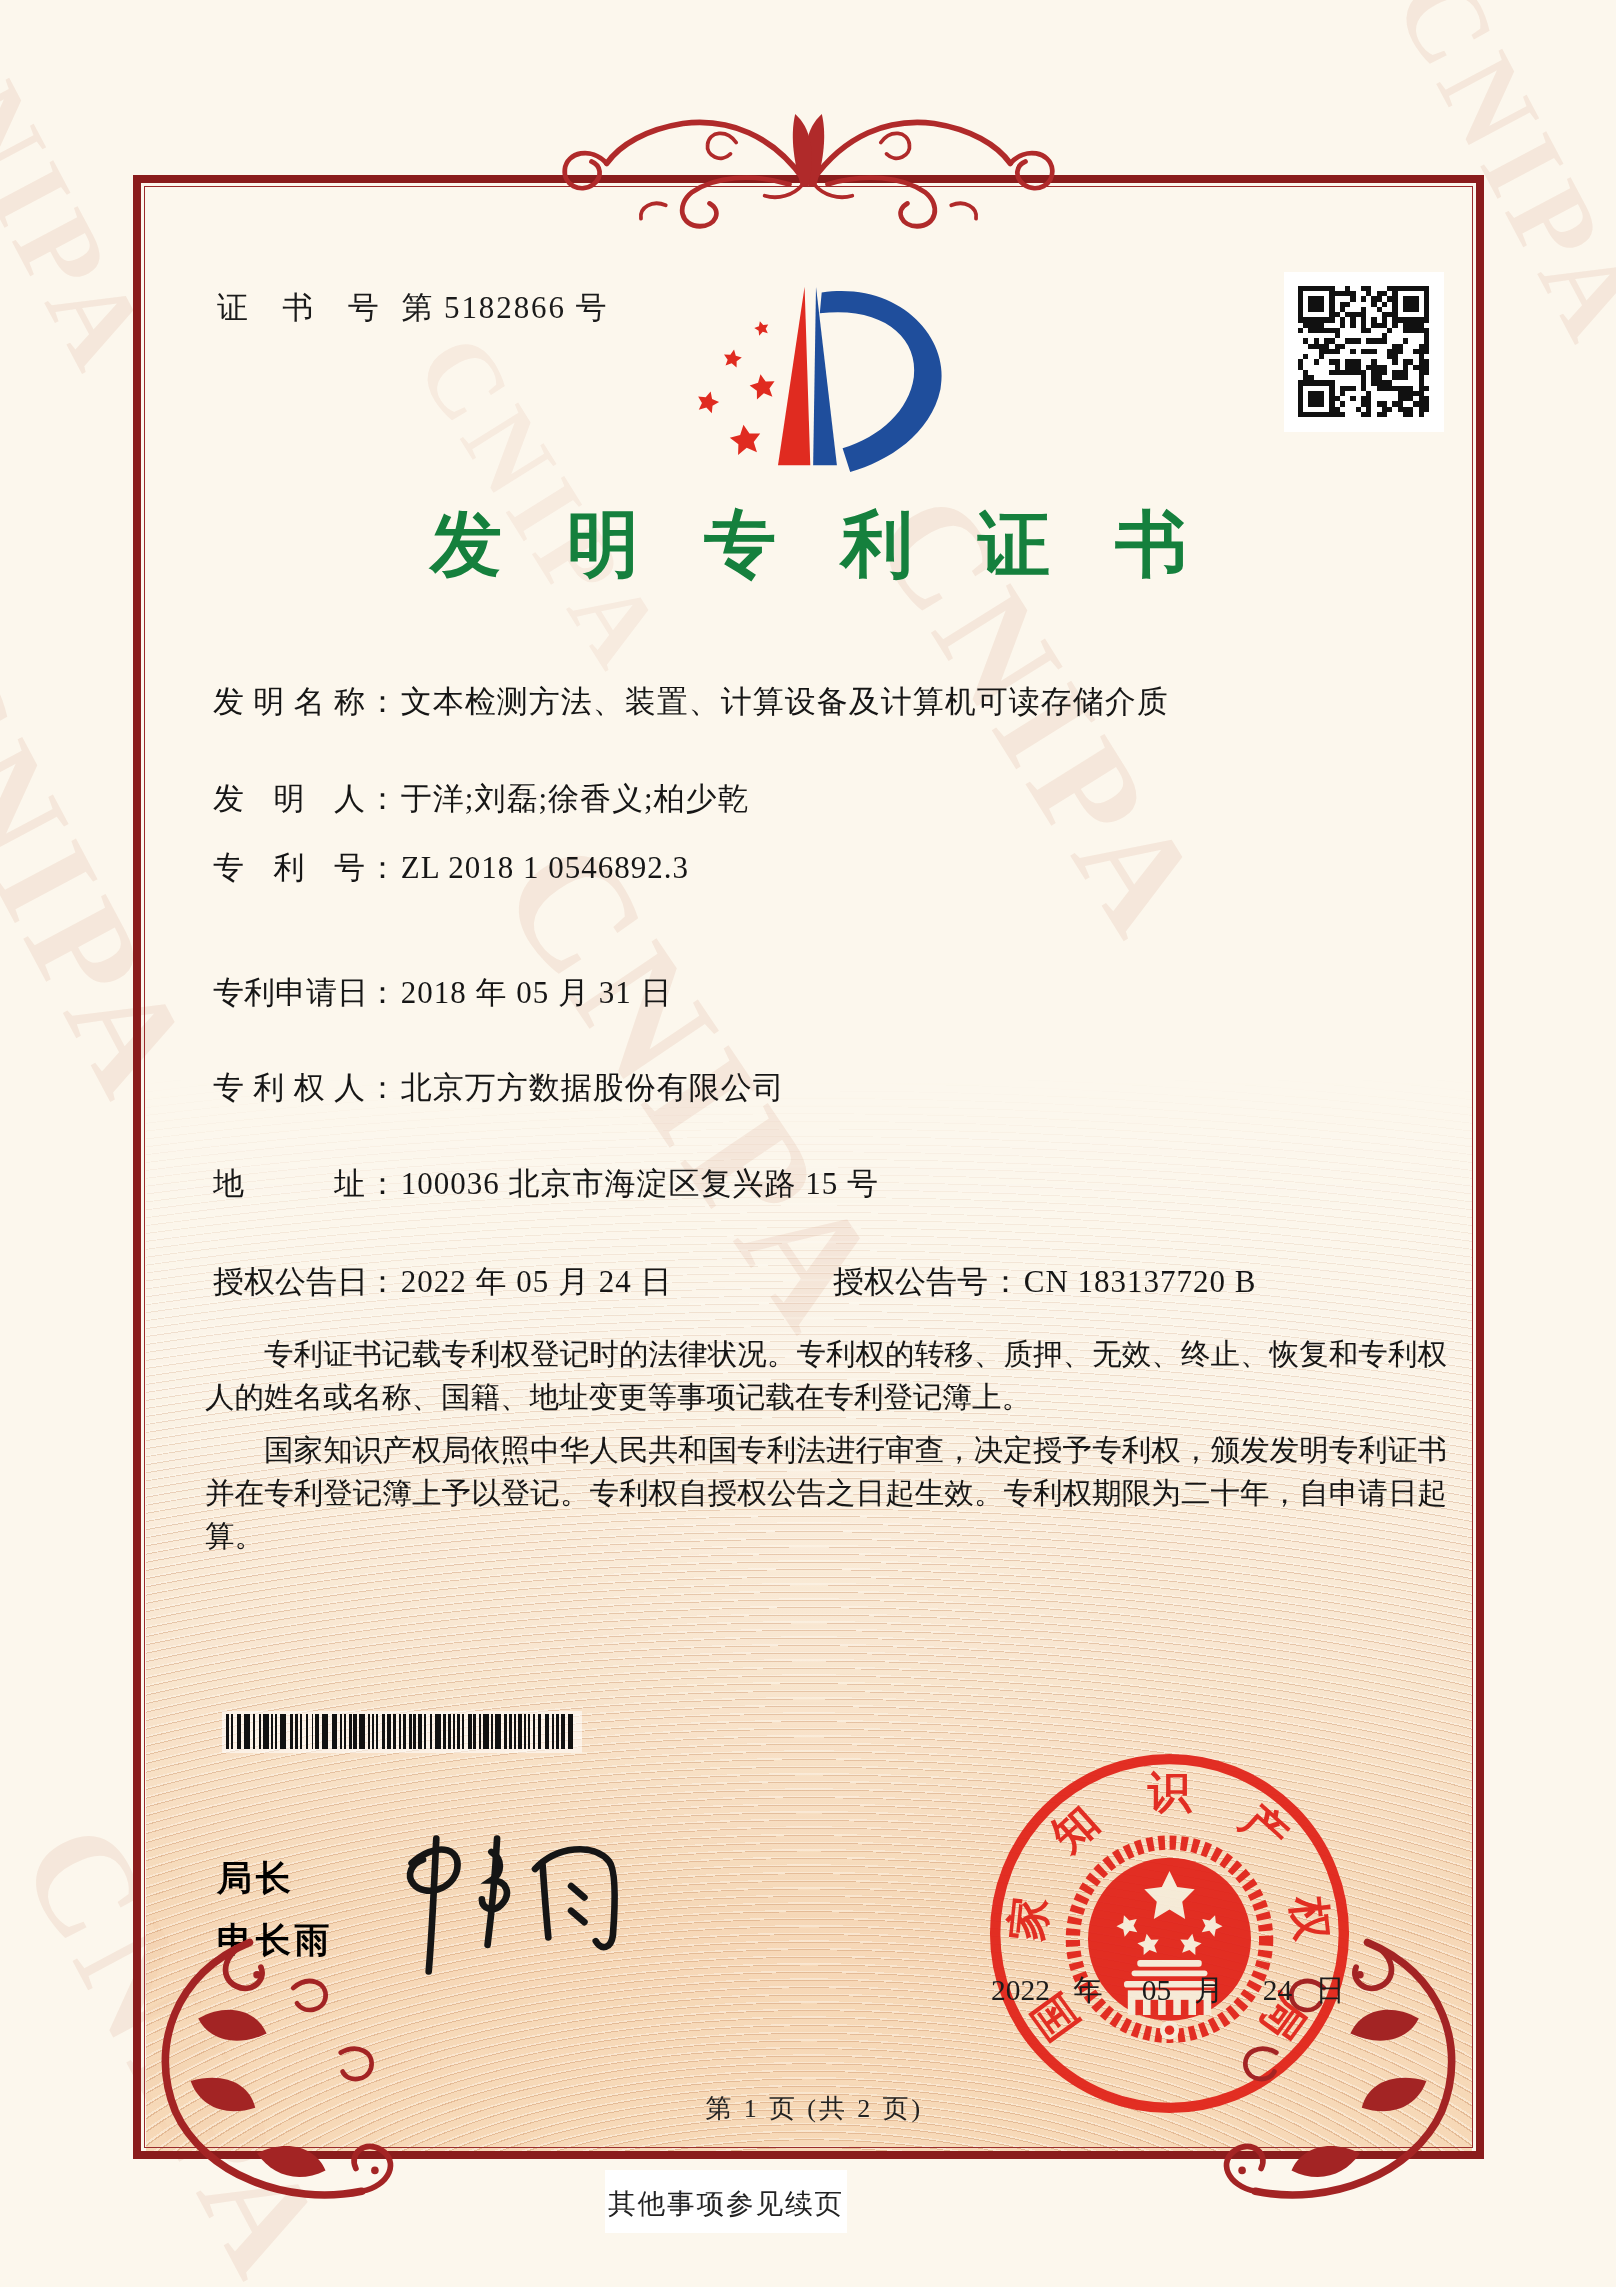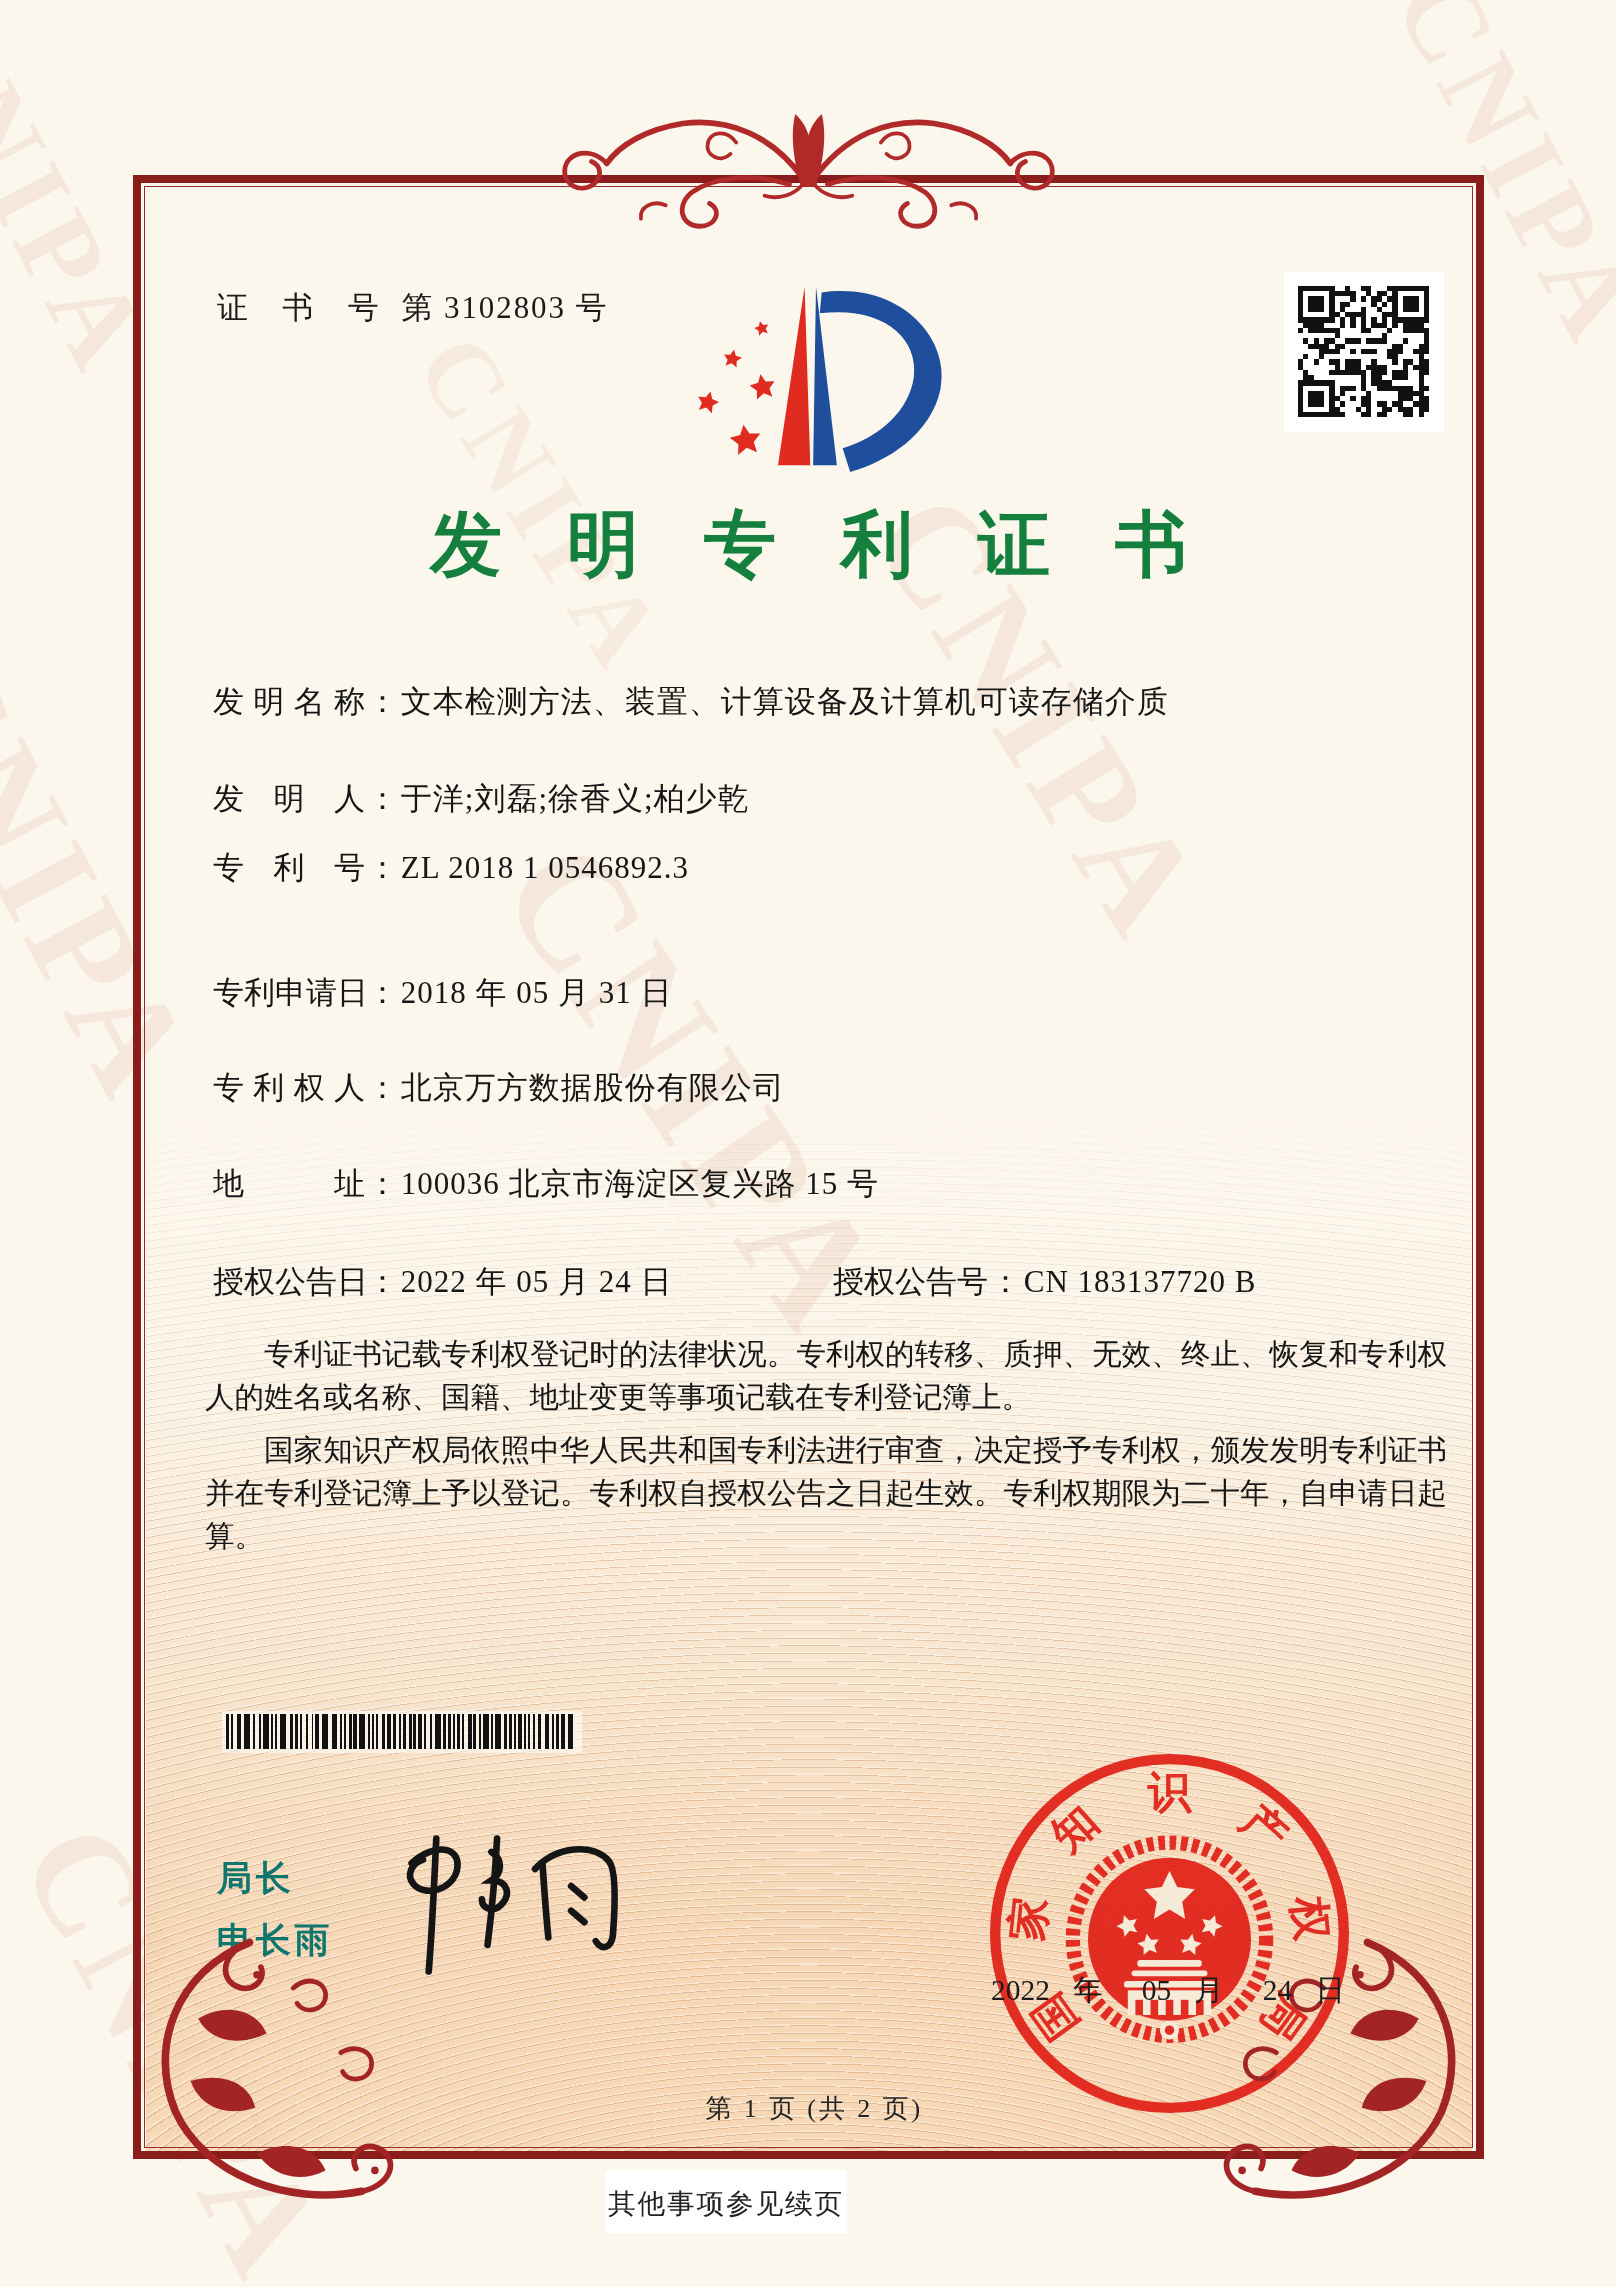--- a/index.html
+++ b/index.html
@@ -50,21 +50,21 @@
   .paras p{margin:0;text-indent:2em;}
   .paras p + p{margin-top:9.5px;}
 
   .qrbox{position:absolute;left:1284px;top:272px;width:160px;height:160px;background:#fff;z-index:4;}
   .qrbox svg{position:absolute;left:14.3px;top:14.3px;}
 
   .barcode{position:absolute;left:222px;top:1711px;width:360px;height:42px;z-index:4;
     background:rgba(255,255,255,.55);}
 
   .signer{position:absolute;left:217px;z-index:4;font-family:Liberation Mono, monospace;
-    font-size:35px;font-weight:600;color:#0f766e;letter-spacing:3.8px;}
+    font-size:35px;font-weight:600;color:#000000;letter-spacing:3.8px;}
 
   .sealwrap{position:absolute;left:980px;top:1744px;width:379px;height:379px;z-index:5;opacity:.95;}
   .sealChar{font:bold 46px "Liberation Serif",serif;fill:#e1251b;}
   .sealdate{position:absolute;left:991px;top:1971px;width:354px;z-index:6;font-size:29.5px;color:#1c1c1c;
     text-align:justify;text-align-last:justify;}
 
   .footer{position:absolute;left:533px;top:2091px;width:390px;text-align:right;z-index:4;
     font-size:26px;color:#222;letter-spacing:2.9px;}
 
   .contnote{position:absolute;left:605px;top:2170px;width:242px;height:63px;background:#fff;z-index:4;
@@ -137,21 +137,21 @@
     <g fill="#a32424">
       <path d="M96,92 C128,74 158,84 168,108 C138,122 108,116 96,92 Z"></path>
       <path d="M88,158 C122,148 150,160 156,186 C126,196 98,186 88,158 Z"></path>
       <path d="M158,234 C190,218 220,228 230,252 C202,266 174,258 158,234 Z"></path>
       <circle cx="158" cy="46" r="4"></circle>
         <circle cx="282" cy="252" r="4"></circle>
     </g>
   </svg>
 
   <div class="certno">
-    <span class="lbl">证 书 号</span><span class="val">第 3102803 号</span>
+    <span class="lbl">证 书 号</span><span class="val">第 5182866 号</span>
   </div>
 
   <svg class="abs" style="left:664px;top:279px;z-index:4" width="304" height="195" viewBox="0 0 320 205">
     <use href="#star5" fill="#e02b20" transform="translate(103,52) scale(0.8) rotate(-15)"></use>
     <use href="#star5" fill="#e02b20" transform="translate(72,84) scale(1.0) rotate(10)"></use>
     <use href="#star5" fill="#e02b20" transform="translate(104,114) scale(1.4) rotate(-10)"></use>
     <use href="#star5" fill="#e02b20" transform="translate(46,130) scale(1.2) rotate(15)"></use>
     <use href="#star5" fill="#e02b20" transform="translate(86,170) scale(1.7) rotate(-8)"></use>
     <polygon points="148,8 154,196 120,196" fill="#e02b20"></polygon>
     <polygon points="160,8 182,196 157,196" fill="#1f4e9c"></polygon>

